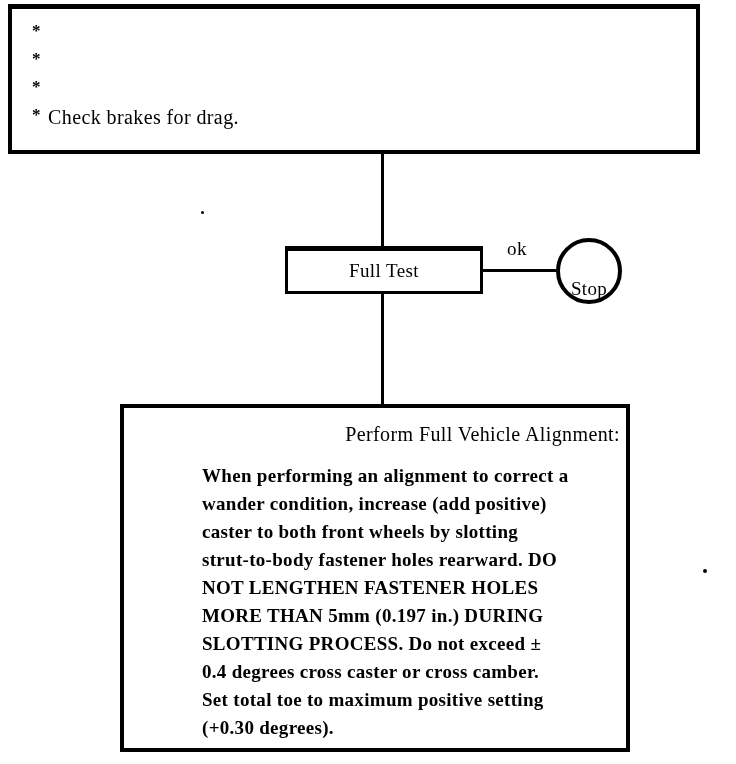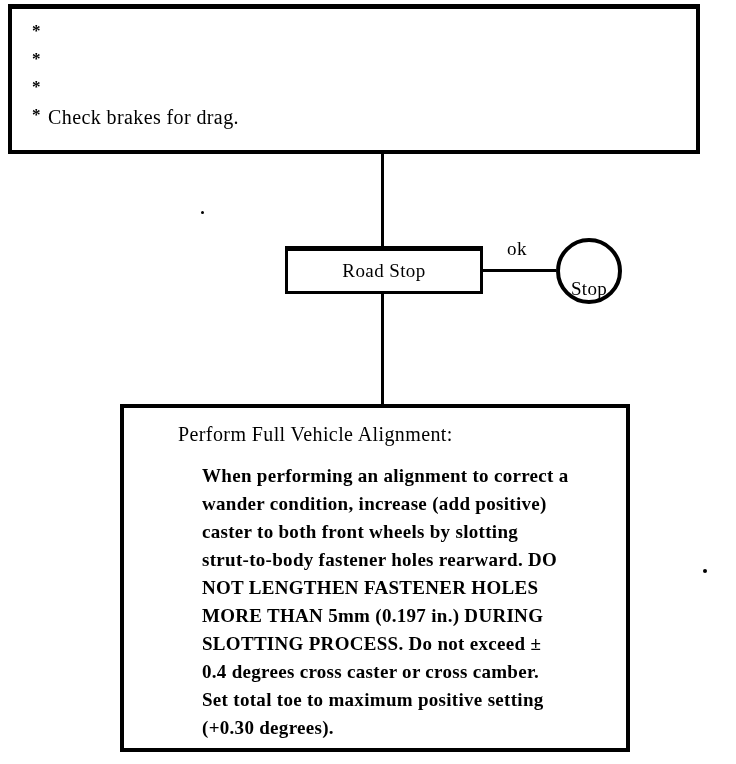--- a/index.html
+++ b/index.html
@@ -87,20 +87,21 @@
     position: absolute;
     left: 120px; top: 404px;
     width: 510px; height: 348px;
     border: 4px solid #000;
     box-sizing: border-box;
     padding: 14px 6px 0 54px;
   }
   .align-title {
     font-size: 20px; line-height: 24px;
     letter-spacing: 0.4px;
+    text-align: right;
   }
   .align-body {
     margin-top: 16px;
     font-size: 19px; font-weight: bold;
     line-height: 28px;
     letter-spacing: 0.3px;
     white-space: pre-line;
     margin-left: 24px;
   }
 
@@ -126,21 +127,21 @@
     </div>
     <div class="check-row">
       <span class="bullet">*</span>
       <span class="check-text">Check brakes for drag.</span>
     </div>
   </div>
 
   <div class="vline vline-a"></div>
 
   <div class="roadtest-box">
-    <span>Road Stop</span>
+    <span>Full Test</span>
   </div>
 
   <div class="hline"></div>
 
   <div class="ok-label">ok</div>
 
   <div class="stop-circle">
     <span>Stop</span>
   </div>
 

